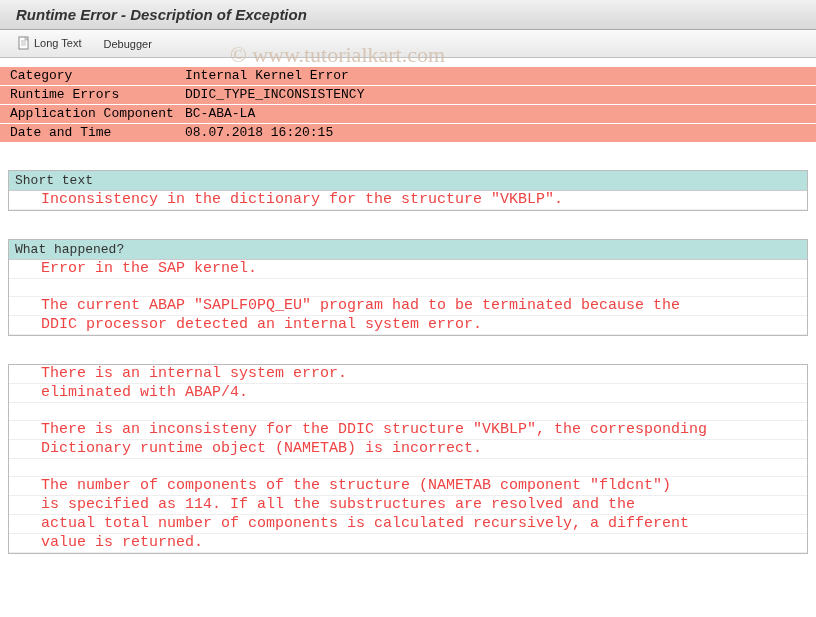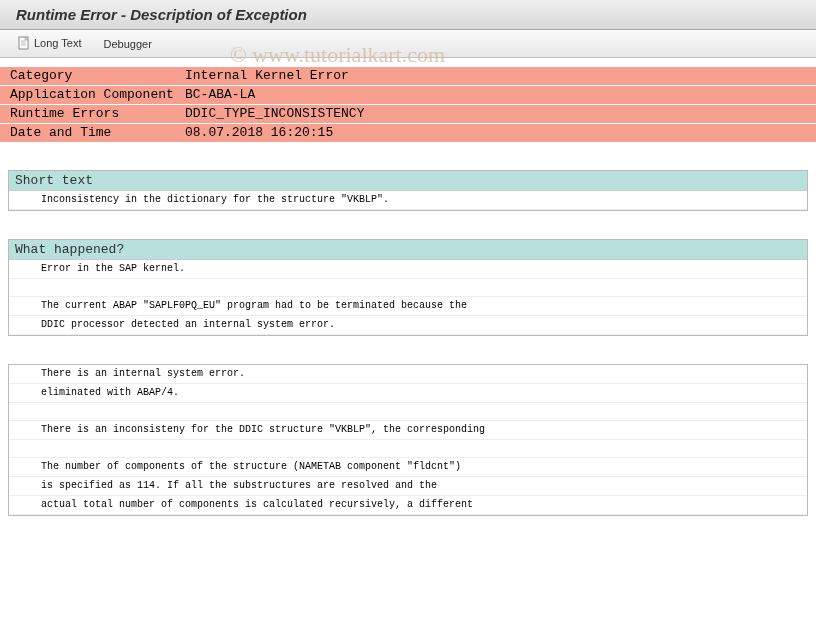--- a/index.html
+++ b/index.html
@@ -97,26 +97,26 @@
       font-family: "Courier New", monospace;
       font-size: 13px;
       padding: 2px 6px;
       border-bottom: 1px solid #ccc;
     }
     .section-body {
       padding: 0;
     }
     .section-line {
       font-family: "Courier New", monospace;
-      font-size: 10px;
+      font-size: 15px;
       line-height: 18px;
       padding: 0 6px 0 32px;
       border-bottom: 1px solid #eee;
       white-space: pre;
-      color: #000000;
+      color: #ef4444;
       min-height: 18px;
     }
     .section-line.blank {
       min-height: 18px;
     }
     .watermark {
       position: absolute;
       top: 26px;
       left: 230px;
       font-size: 22px;
@@ -154,26 +154,26 @@
 
 <div class="content-area">
 
   <table class="category-table">
     <tbody id="category-body">
         <tr class="category-row">
           <td class="category-label">Category</td>
           <td class="category-value">Internal Kernel Error</td>
         </tr>
         <tr class="category-row">
+          <td class="category-label">Runtime Errors</td>
+          <td class="category-value">DDIC_TYPE_INCONSISTENCY</td>
+        </tr>
+        <tr class="category-row">
           <td class="category-label">Application Component</td>
           <td class="category-value">BC-ABA-LA</td>
-        </tr>
-        <tr class="category-row">
-          <td class="category-label">Runtime Errors</td>
-          <td class="category-value">DDIC_TYPE_INCONSISTENCY</td>
         </tr>
         <tr class="category-row">
           <td class="category-label">Date and Time</td>
           <td class="category-value">08.07.2018 16:20:15</td>
         </tr>
       </tbody>
   </table>
 
   <div class="section-container" id="sections-container">
       <div class="section-box">
@@ -190,23 +190,25 @@
           <div class="section-line">The current ABAP "SAPLF0PQ_EU" program had to be terminated because the</div>
           <div class="section-line">DDIC processor detected an internal system error.</div>
         </div>
       </div>
       <div class="section-box">
         <div class="section-body">
           <div class="section-line">There is an internal system error.</div>
           <div class="section-line">eliminated with ABAP/4.</div>
           <div class="section-line blank"></div>
           <div class="section-line">There is an inconsisteny for the DDIC structure "VKBLP", the corresponding</div>
+          <div class="section-line">Dictionary runtime object (NAMETAB) is incorrect.</div>
           <div class="section-line blank"></div>
           <div class="section-line">The number of components of the structure (NAMETAB component "fldcnt")</div>
           <div class="section-line">is specified as 114. If all the substructures are resolved and the</div>
           <div class="section-line">actual total number of components is calculated recursively, a different</div>
+          <div class="section-line">value is returned.</div>
         </div>
       </div>
     </div>
 
 </div>
 
 <div class="watermark">© www.tutorialkart.com</div>
 
 </body></html>

